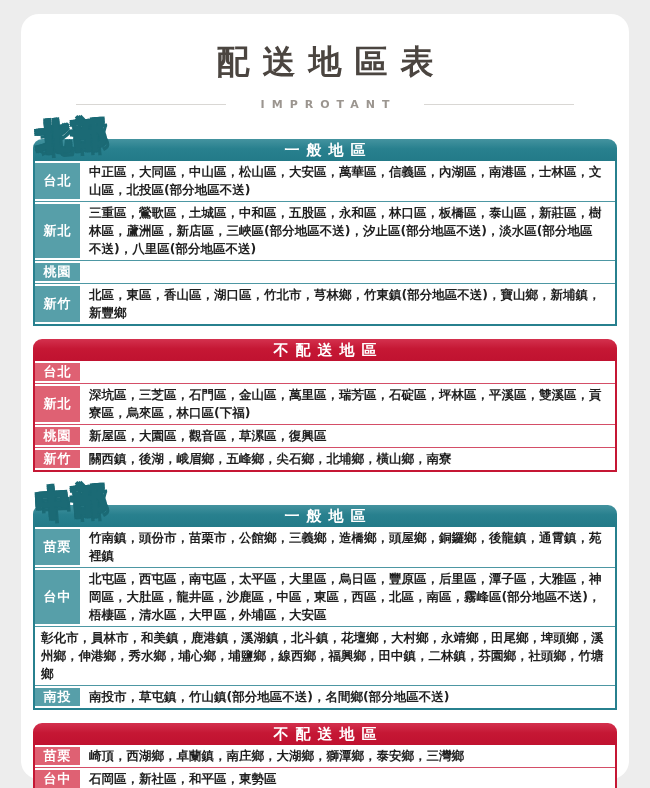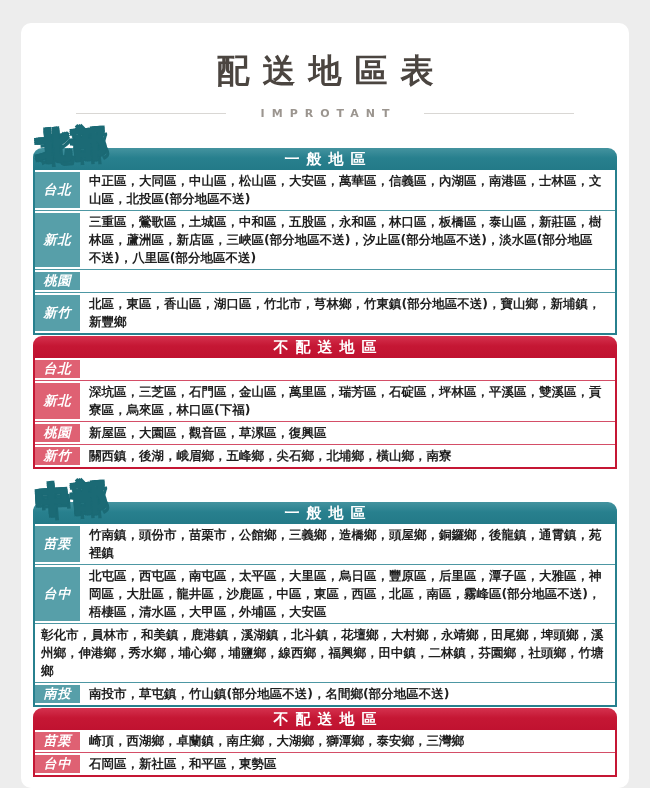--- a/index.html
+++ b/index.html
@@ -2,22 +2,22 @@
 <html><head>
 <meta charset="utf-8">
 <style>
   html,body{margin:0;padding:0;}
   body{
     width:650px;height:788px;background:#ededed;overflow:hidden;position:relative;
     font-family:"DejaVu Sans","Liberation Sans",sans-serif;
     -webkit-font-smoothing:antialiased;
   }
   .card{
-    position:absolute;left:21px;top:23px;width:608px;height:765px;
-    background:#ffffff;border-radius:10px;
+    position:absolute;left:21px;top:14px;width:608px;height:765px;
+    background:#ffffff;border-radius:18px;
   }
   .inner{padding:12px 12px 0 12px;}
   .title{
     text-align:center;font-family:"DejaVu Serif","Liberation Serif",serif;
     font-size:33px;font-weight:bold;color:#4b4540;
     letter-spacing:13px;text-indent:13px;margin:14px 0 12px 0;
   }
   .subtitle-row{display:flex;align-items:center;justify-content:center;gap:28px;height:14px;}
   .subtitle-line{height:1px;background:#d9d7d4;flex:0 0 150px;}
   .subtitle{font-size:11px;color:#9b958f;letter-spacing:7px;text-indent:7px;font-weight:bold;}
@@ -44,30 +44,30 @@
   .tbl.excluded .bar{background:linear-gradient(180deg,#d4314e 0%,#c51734 45%,#c01230 100%);}
   .tb{border:2px solid;border-top:none;background:#fff;}
   .tbl.general .tb{border-color:#27808e;}
   .tbl.excluded .tb{border-color:#c51734;}
   .row{display:flex;min-height:22px;}
   .tbl.general .row + .row{border-top:1px solid #4d97a3;}
   .tbl.excluded .row + .row{border-top:1px solid #d44e67;}
   .rlabel{
     flex:0 0 45px;margin:2px 3px 2px 0;
     display:flex;align-items:center;justify-content:center;
-    color:#fff;font-weight:bold;font-size:13px;letter-spacing:1px;font-style:italic;
+    color:#fff;font-weight:bold;font-size:13px;letter-spacing:1px;
   }
   .tbl.general .rlabel{background:#579fa9;}
   .tbl.excluded .rlabel{background:#df6173;}
   .rtext{
     flex:1;padding:2px 10px 2px 6px;
     font-size:12.5px;font-weight:bold;color:#1f1f1f;line-height:18px;
     display:flex;align-items:center;
   }
-  .tbl.excluded{margin-top:1px;}
+  .tbl.excluded{margin-top:13px;}
 </style>
 </head>
 <body>
 
 <div class="card">
   <div class="inner">
 
     <div class="title">配送地區表</div>
     <div class="subtitle-row">
       <div class="subtitle-line"></div>

